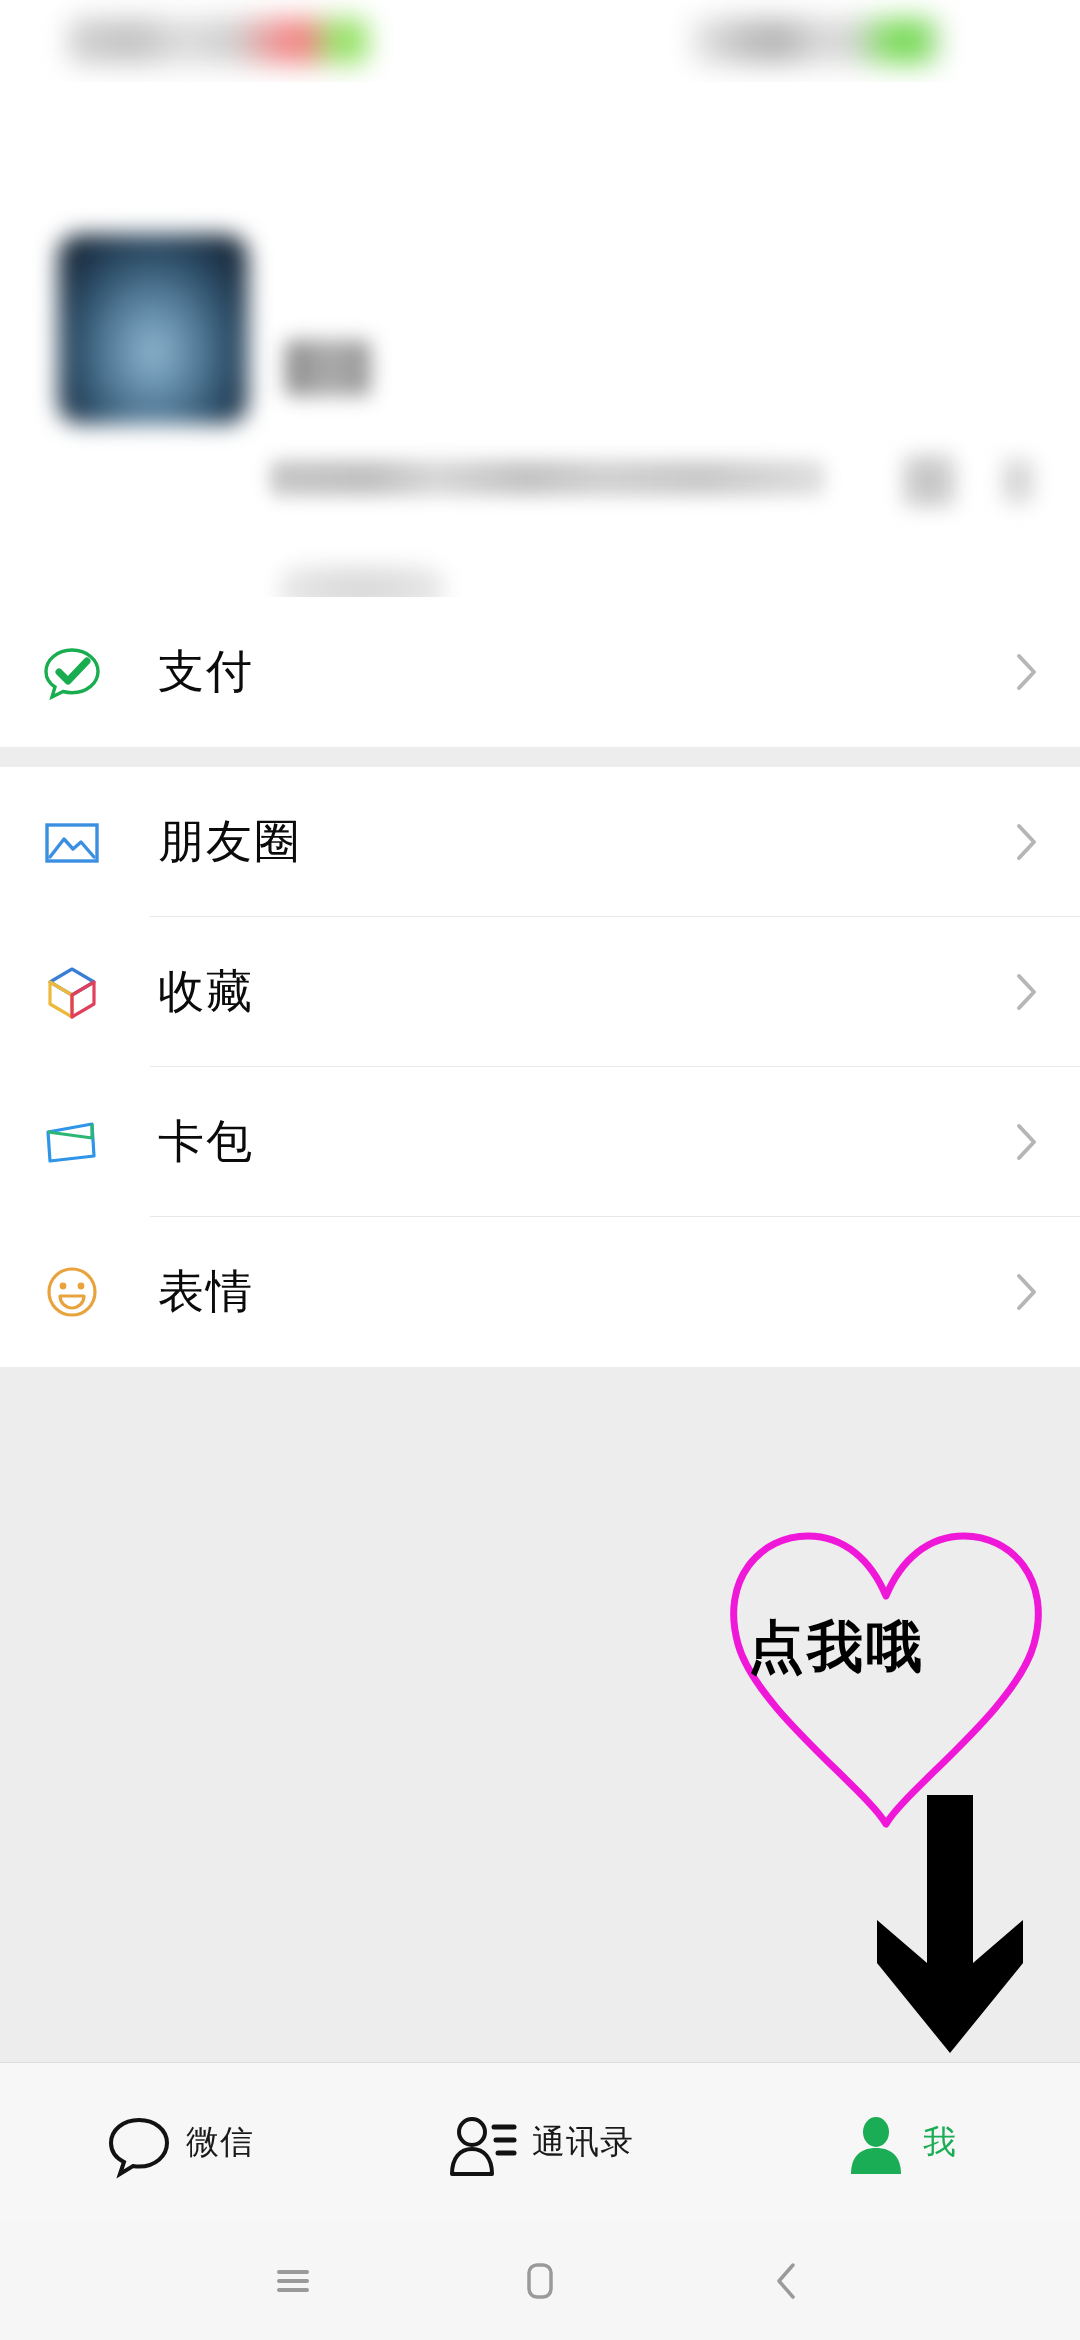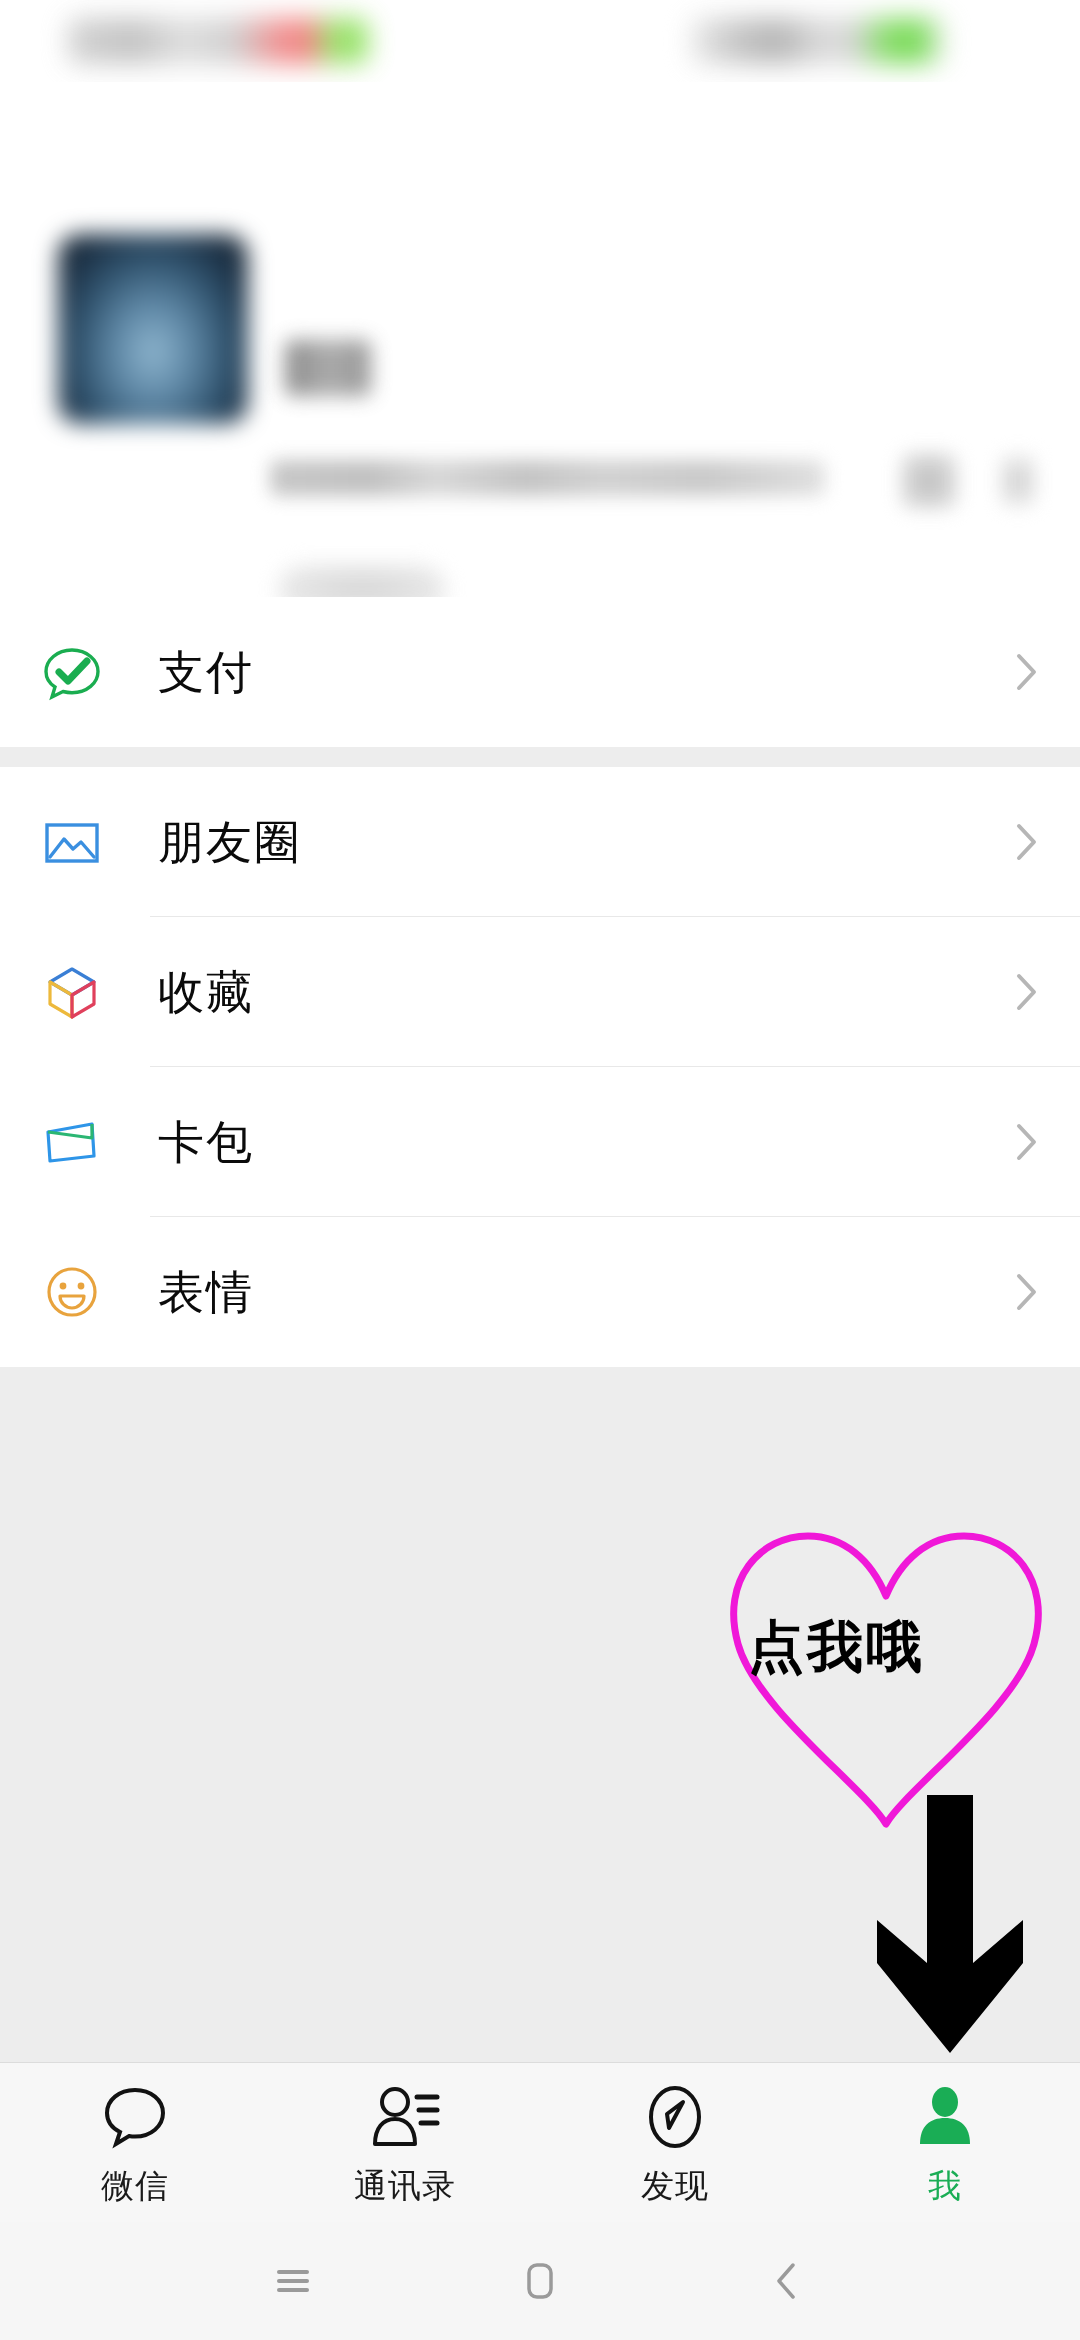--- a/index.html
+++ b/index.html
@@ -77,21 +77,21 @@
   .row {
     position:relative; display:flex; align-items:center;
     height:150px; padding-left:38px; background:#ffffff;
   }
   .row .icon {
     width:68px; height:68px; flex:0 0 68px;
     display:flex; align-items:center; justify-content:center;
   }
   .row .label {
     margin-left:52px; font-size:46px; color:#0b0b0b;
-    letter-spacing:2px; line-height:1;
+    letter-spacing:2px; line-height:1;font-family:Liberation Serif, serif;
   }
   .row .chev {
     position:absolute; right:42px; top:50%;
     transform:translateY(-50%);
     width:22px; height:38px;
   }
   .divider {
     position:absolute; left:150px; right:0; bottom:0;
     height:1px; background:#e8e8e8;
   }
@@ -108,21 +108,21 @@
   }
 
   
   .tabbar {
     position:absolute; left:0; bottom:118px; width:1080px; height:160px;
     background:#f7f7f7;
     border-top:1px solid #dcdcdc;
     display:flex;
   }
   .tab {
-    flex:1; display:flex; flex-direction:column;
+    flex:1; display:flex; flex-direction:row;
     align-items:center; justify-content:center; gap:14px;
   }
   .tab .tab-icon { height:74px; display:flex; align-items:flex-end; }
   .tab .tab-label { font-size:33px; color:#1a1a1a; letter-spacing:1px; }
   .tab.active .tab-label { color:#1aad55; }
 
   
   .navbar {
     position:absolute; left:0; bottom:0; width:1080px; height:118px;
     background:#f6f6f6;
@@ -274,29 +274,20 @@
         <circle cx="26" cy="18" r="13" fill="none" stroke="#121212" stroke-width="4"></circle>
         <path d="M6 60 C6 44 14 35 26 35 C38 35 46 44 46 60 Z" fill="none" stroke="#121212" stroke-width="4" stroke-linejoin="round"></path>
         <line x1="48" y1="13" x2="68" y2="13" stroke="#121212" stroke-width="5" stroke-linecap="round"></line>
         <line x1="50" y1="26" x2="68" y2="26" stroke="#121212" stroke-width="5" stroke-linecap="round"></line>
         <line x1="52" y1="39" x2="68" y2="39" stroke="#121212" stroke-width="5" stroke-linecap="round"></line>
       </svg>
     </span>
     <span class="tab-label">通讯录</span>
   </div>
 
-  <div class="tab">
-    <span class="tab-icon">
-      <svg width="66" height="66" viewBox="0 0 66 66">
-        <ellipse cx="33" cy="33" rx="24" ry="29" fill="none" stroke="#121212" stroke-width="4"></ellipse>
-        <path d="M41 18 L27 44 L25 30 Z" fill="none" stroke="#121212" stroke-width="4" stroke-linejoin="round"></path>
-      </svg>
-    </span>
-    <span class="tab-label">发现</span>
-  </div>
 
   <div class="tab active">
     <span class="tab-icon">
       <svg width="66" height="66" viewBox="0 0 66 66">
         <ellipse cx="33" cy="18" rx="13" ry="15" fill="#1AAD55"></ellipse>
         <path d="M8 60 C8 42 18 34 33 34 C48 34 58 42 58 60 Z" fill="#1AAD55"></path>
       </svg>
     </span>
     <span class="tab-label">我</span>
   </div>

